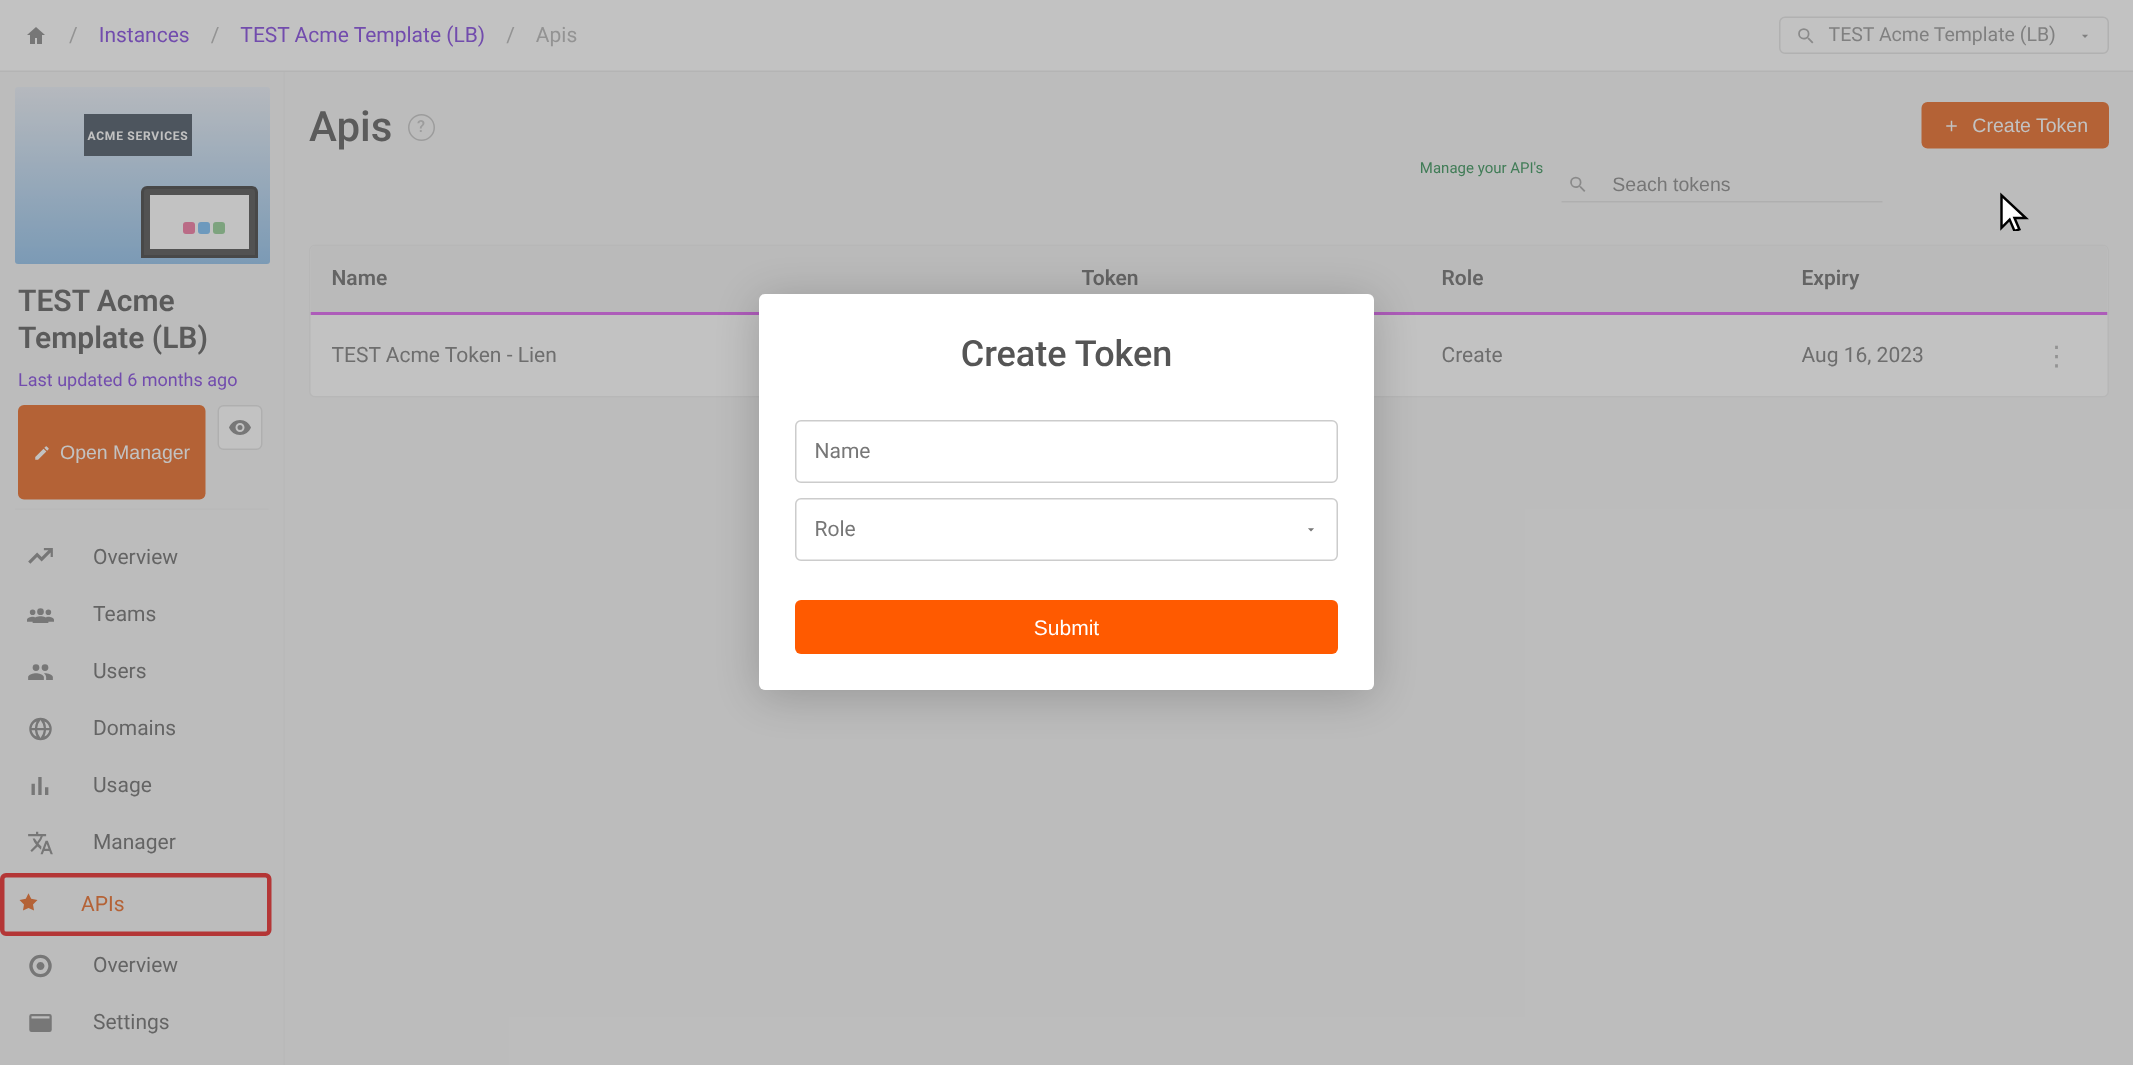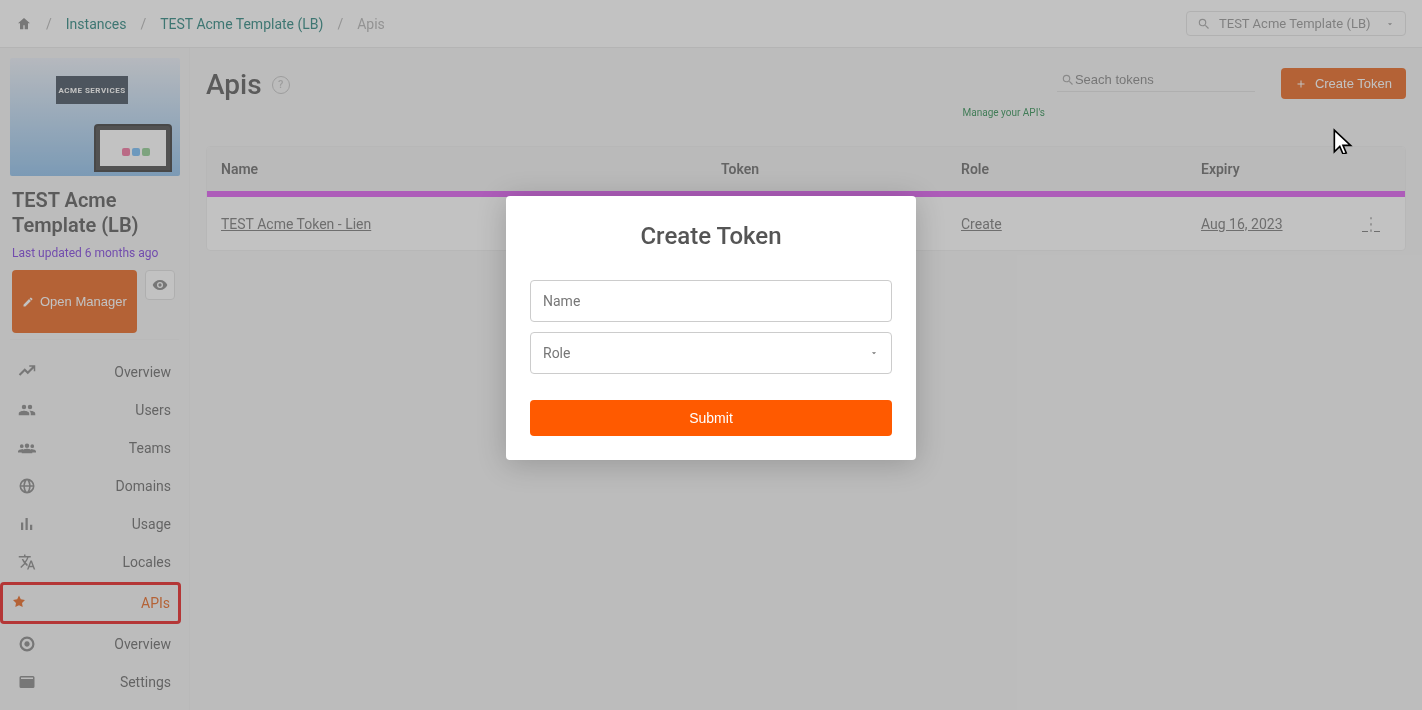--- a/index.html
+++ b/index.html
@@ -18,21 +18,21 @@
     height: 48px;
     background: #fff;
     border-bottom: 1px solid #e5e5e5;
     display: flex;
     align-items: center;
     padding: 0 16px;
     gap: 12px;
   }
   .breadcrumb { display: flex; align-items: center; gap: 14px; font-size: 14px; color: #666; flex: 1; }
   .breadcrumb .sep { color: #aaa; }
-  .breadcrumb .crumb { color: #0f766e; }
+  .breadcrumb .crumb { color: #6d28d9; }
   .breadcrumb .crumb.current { color: #aaa; }
   .home-icon { width: 16px; height: 16px; fill: #777; }
   .top-search-dd {
     display: flex; align-items: center; gap: 8px;
     border: 1px solid #e0e0e0; border-radius: 4px;
     padding: 4px 10px; font-size: 13px; color: #888;
     min-width: 220px; justify-content: flex-start;
     position: relative;
   }
   .top-search-dd .chev { margin-left: auto; }
@@ -88,21 +88,21 @@
   .btn-icon-outline {
     width: 30px; height: 30px; border: 1px solid #ddd; border-radius: 4px;
     background: #fff; display: inline-flex; align-items: center; justify-content: center;
     cursor: pointer;
   }
 
   .nav { display: flex; flex-direction: column; gap: 2px; padding-top: 6px; }
   .nav-item {
     display: flex; align-items: center; gap: 26px;
     padding: 9px 8px; border-radius: 4px;
-    font-size: 14px; color: #555; cursor: pointer; justify-content: space-between;
+    font-size: 14px; color: #555; cursor: pointer;
   }
   .nav-item.active { color: #e65100; }
   .nav-item .nicon { width: 18px; height: 18px; fill: #777; flex-shrink: 0; }
   .nav-item.active .nicon { fill: #e65100; }
   .nav-highlight {
     border: 3px solid #e50000; border-radius: 4px;
     margin-left: -10px; margin-right: -2px; padding-left: 7px;
   }
 
   
@@ -110,44 +110,43 @@
   .page-head { display: flex; align-items: flex-start; gap: 12px; margin-bottom: 28px; }
   .page-head .titles { flex: 1; }
   .page-title { font-size: 28px; font-weight: 500; color: #444; display: flex; align-items: center; gap: 10px; }
   .page-sub { font-size: 10px; color: #15803d; margin-top: 6px; text-align: right; }
   .help-badge {
     width: 18px; height: 18px; border: 1.5px solid #bbb; border-radius: 50%;
     display: inline-flex; align-items: center; justify-content: center;
     font-size: 11px; color: #bbb;
   }
   .search-box {
-    display: flex; align-items: center; gap: 0;
-    border-bottom: 1px solid #ddd; padding: 4px 4px; min-width: 150px;
+    display: flex; align-items: center; gap: 16px;
+    border-bottom: 1px solid #ddd; padding: 4px 4px; min-width: 150px; margin-top: 43px;
   }
   .search-box input {
     border: none; outline: none; font-size: 13px; background: transparent; color: #666;
   }
   .create-btn {
     background: #e65100; color: #fff; border: none; border-radius: 4px;
     padding: 8px 14px; font-size: 13px; font-weight: 500;
     display: inline-flex; align-items: center; gap: 8px; cursor: pointer;
     margin-left: 14px;
   }
 
   
   .tablewrap { background: #fff; border: 1px solid #ececec; border-radius: 4px; overflow: hidden; }
   .thead {
     display: grid; grid-template-columns: 500px 240px 240px 1fr 40px;
     background: #f1f1f1; padding: 14px 14px; font-size: 14px; font-weight: 600; color: #555;
   }
   .trow {
     display: grid; grid-template-columns: 500px 240px 240px 1fr 40px;
-    padding: 16px 14px; font-size: 14px; color: #666; border-top: 6px solid #d946ef;
+    padding: 16px 14px; font-size: 14px; color: #666; border-top: 2px solid #d946ef;
     align-items: center;
-    text-decoration: underline;
   }
   .row-menu { color: #aaa; font-size: 18px; text-align: center; cursor: pointer; }
 
   
   .overlay {
     position: absolute; inset: 0; background: rgba(120,120,120,0.45);
     display: flex; align-items: flex-start; justify-content: center;
     z-index: 50;
   }
   .modal {
@@ -245,56 +244,56 @@
         <span>
             <svg class="nicon" viewBox="0 0 24 24">
               <path d="M3 17l6-6 4 4 8-8v4h2V3h-8v2h4l-6 6-4-4-8 8z"></path>
             </svg>
           </span>
         <span>Overview</span>
       </div>
       <div class="nav-item">
         <span>
             <svg class="nicon" viewBox="0 0 24 24">
+              <path d="M12 12a3 3 0 10-3-3 3 3 0 003 3zm-7 0a2.5 2.5 0 10-2.5-2.5A2.5 2.5 0 005 12zm14 0a2.5 2.5 0 10-2.5-2.5A2.5 2.5 0 0019 12zM5 13.5c-1.83 0-5 .92-5 2.75V18h6v-1.75A3.38 3.38 0 017.11 13.7 9.12 9.12 0 005 13.5zm14 0a9.12 9.12 0 00-2.11.2A3.38 3.38 0 0118 16.25V18h6v-1.75c0-1.83-3.17-2.75-5-2.75zM12 13c-2.33 0-7 1.17-7 3.5V19h14v-2.5c0-2.33-4.67-3.5-7-3.5z"></path>
+            </svg>
+          </span>
+        <span>Teams</span>
+      </div>
+      <div class="nav-item">
+        <span>
+            <svg class="nicon" viewBox="0 0 24 24">
               <path d="M16 11a3 3 0 10-3-3 3 3 0 003 3zm-8 0a3 3 0 10-3-3 3 3 0 003 3zm0 2c-2.33 0-7 1.17-7 3.5V19h14v-2.5C15 14.17 10.33 13 8 13zm8 0c-.29 0-.62.02-.97.05A4.22 4.22 0 0117 16.5V19h6v-2.5c0-2.33-4.67-3.5-7-3.5z"></path>
             </svg>
           </span>
         <span>Users</span>
       </div>
       <div class="nav-item">
         <span>
             <svg class="nicon" viewBox="0 0 24 24">
-              <path d="M12 12a3 3 0 10-3-3 3 3 0 003 3zm-7 0a2.5 2.5 0 10-2.5-2.5A2.5 2.5 0 005 12zm14 0a2.5 2.5 0 10-2.5-2.5A2.5 2.5 0 0019 12zM5 13.5c-1.83 0-5 .92-5 2.75V18h6v-1.75A3.38 3.38 0 017.11 13.7 9.12 9.12 0 005 13.5zm14 0a9.12 9.12 0 00-2.11.2A3.38 3.38 0 0118 16.25V18h6v-1.75c0-1.83-3.17-2.75-5-2.75zM12 13c-2.33 0-7 1.17-7 3.5V19h14v-2.5c0-2.33-4.67-3.5-7-3.5z"></path>
-            </svg>
-          </span>
-        <span>Teams</span>
-      </div>
-      <div class="nav-item">
-        <span>
-            <svg class="nicon" viewBox="0 0 24 24">
               <path d="M12 2a10 10 0 1010 10A10 10 0 0012 2zm7.93 9H16.9a15.65 15.65 0 00-1.38-5.59A8 8 0 0119.93 11zM12 4a13.55 13.55 0 012.9 7H9.1A13.55 13.55 0 0112 4zM4.07 13H7.1a15.65 15.65 0 001.38 5.59A8 8 0 014.07 13zM7.1 11H4.07a8 8 0 014.41-5.59A15.65 15.65 0 007.1 11zM12 20a13.55 13.55 0 01-2.9-7h5.8A13.55 13.55 0 0112 20zm3.52-1.41A15.65 15.65 0 0016.9 13h3.03a8 8 0 01-4.41 5.59z"></path>
             </svg>
           </span>
         <span>Domains</span>
       </div>
       <div class="nav-item">
         <span>
             <svg class="nicon" viewBox="0 0 24 24">
               <path d="M4 20h3V10H4v10zm6 0h3V4h-3v16zm6 0h3v-7h-3v7z"></path>
             </svg>
           </span>
         <span>Usage</span>
       </div>
       <div class="nav-item">
         <span>
             <svg class="nicon" viewBox="0 0 24 24">
               <path d="M12.87 15.07l-2.54-2.51.03-.03A17.52 17.52 0 0014.07 6H17V4h-7V2H8v2H1v2h11.17a15.5 15.5 0 01-3.07 5.14A15.52 15.52 0 017 8H5a17.4 17.4 0 003.07 5.56L3 18.63 4.37 20l5-5 3.11 3.11.39-3.04zM18.5 10h-2L12 22h2l1.12-3h4.75L21 22h2l-4.5-12zm-2.62 7l1.62-4.33L19.12 17h-3.24z"></path>
             </svg>
           </span>
-        <span>Locales</span>
+        <span>Manager</span>
       </div>
       <div class="nav-item active nav-highlight">
         <span>
             <svg class="nicon" viewBox="0 0 24 24">
               <path d="M12 2l2.39 4.84L20 8l-4 3.9.94 5.5L12 15l-4.94 2.4L8 11.9 4 8l5.61-1.16L12 2z"></path>
             </svg>
           </span>
         <span>APIs</span>
       </div>
       <div class="nav-item">

